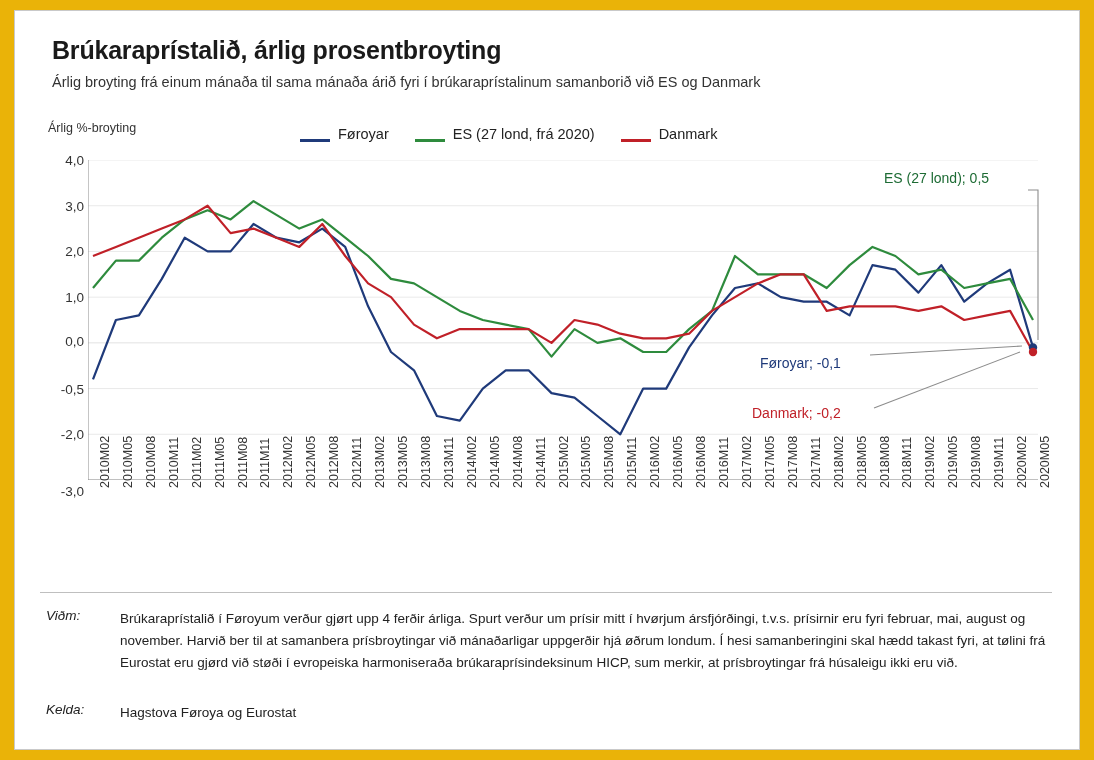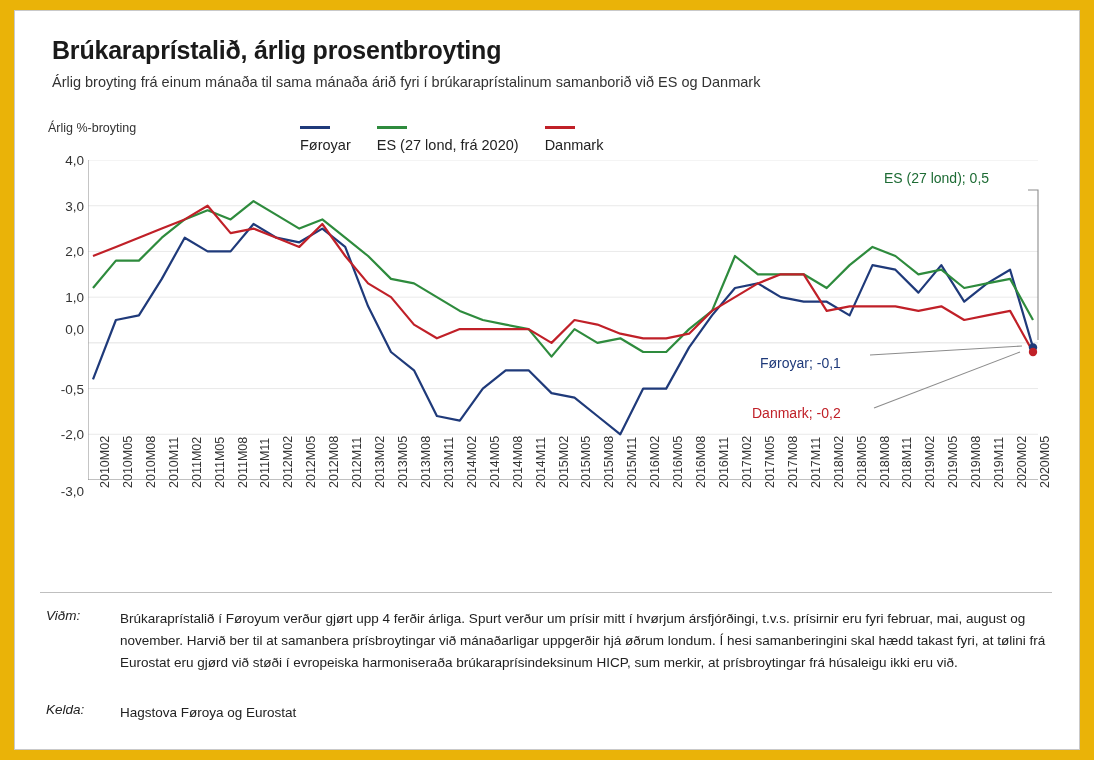--- a/index.html
+++ b/index.html
@@ -55,25 +55,24 @@
   .legend {
     position: absolute;
     left: 300px;
     top: 126px;
     display: flex;
     align-items: center;
     gap: 26px;
   }
   .legend-item {
     display: flex;
-    align-items: flex-start;
+    align-items: flex-end;
     gap: 8px;
     font-size: 14.5px;
     color: #222;
-    flex-direction: column;
   }
   .legend-swatch {
     width: 30px;
     height: 3px;
     display: inline-block;
   }
   
   .plot {
     position: absolute;
     left: 88px;
@@ -169,21 +168,21 @@
       <span class="legend-swatch" style="background:#c02028"></span>
       <span>Danmark</span>
     </div>
   </div>
 
   <div class="ylabels" id="ylabels">
       <div class="ytick" style="top: 0px;">4,0</div>
       <div class="ytick" style="top: 45.7143px;">3,0</div>
       <div class="ytick" style="top: 91.4286px;">2,0</div>
       <div class="ytick" style="top: 137.143px;">1,0</div>
-      <div class="ytick" style="top: 169px;">0,0</div>
+      <div class="ytick" style="top: 181px;">0,0</div>
       <div class="ytick" style="top: 228.571px;">-0,5</div>
       <div class="ytick" style="top: 274.286px;">-2,0</div>
       <div class="ytick" style="top: 320px; margin-top: 11px;">-3,0</div>
     </div>
 
   <div class="plot">
     <svg id="plot-svg" width="950" height="320" viewBox="0 0 950 320">
         <line x1="0" x2="950" y1="0" y2="0" stroke="#e3e3e3" stroke-width="0.8"></line>
         <line x1="0" x2="950" y1="45.71428571428571" y2="45.71428571428571" stroke="#e3e3e3" stroke-width="0.8"></line>
         <line x1="0" x2="950" y1="91.42857142857142" y2="91.42857142857142" stroke="#e3e3e3" stroke-width="0.8"></line>

